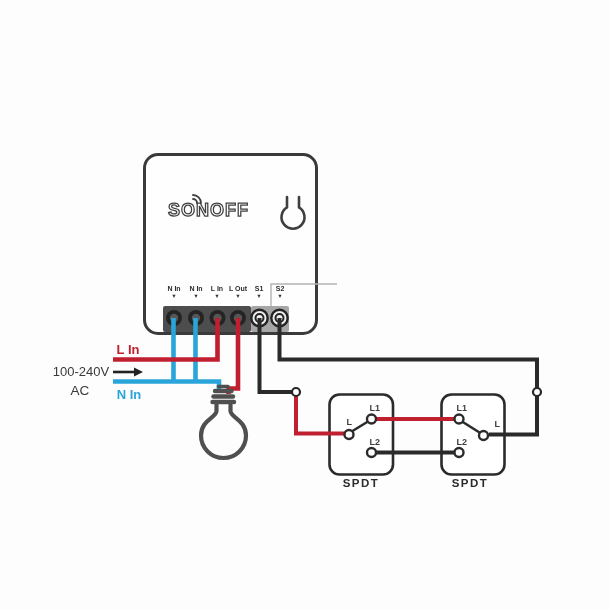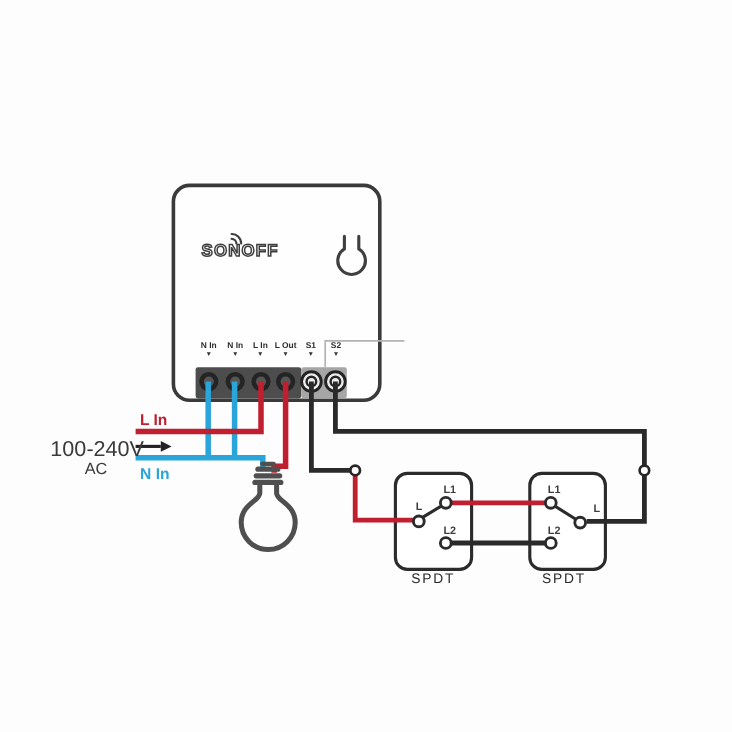--- a/index.html
+++ b/index.html
@@ -1,42 +1,42 @@
 <!DOCTYPE html>
 <html><head>
 <meta charset="utf-8">
 <style>
   html,body{margin:0;padding:0;background:#fff;}
   .stage{position:relative;width:610px;height:610px;background:#fdfdfd;overflow:hidden;
          font-family:"Liberation Sans",sans-serif;}
   
   .device{position:absolute;left:143px;top:153px;width:169px;height:176px;
           background:#fefefe;border:3px solid #3a3a3a;border-radius:15px;}
-  .logo{position:absolute;left:22px;top:44px;font-size:14px;font-weight:800;
+  .logo{position:absolute;left:22px;top:44px;font-size:18px;font-weight:800;
         letter-spacing:1px;color:#fff;-webkit-text-stroke:1.25px #3f3f3f;}
   .wifi{position:absolute;left:44px;top:36px;}
   .touch{position:absolute;left:130px;top:38px;}
   
   svg.wiring{position:absolute;left:0;top:0;z-index:2;}
   
   .t-label{position:absolute;top:285px;width:34px;text-align:center;font-size:7px;
            font-weight:700;color:#2b2b2b;z-index:3;}
   .t-arr{position:absolute;top:293px;width:34px;text-align:center;font-size:5.5px;
          color:#333;z-index:3;line-height:6px;}
   
   .lbl{position:absolute;z-index:3;text-align:center;}
   .live-lbl{left:103px;top:342px;width:50px;font-size:13px;font-weight:700;color:#c01f30;}
-  .volt-lbl{left:29px;top:364px;width:104px;font-size:18px;font-weight:500;color:#3a3a3a;}
+  .volt-lbl{left:29px;top:364px;width:104px;font-size:13px;font-weight:500;color:#3a3a3a;}
   .ac-lbl{left:55px;top:383px;width:50px;font-size:13.5px;font-weight:500;color:#3a3a3a;}
   .neutral-lbl{left:104px;top:387px;width:50px;font-size:13px;font-weight:700;color:#2aa5da;}
   
   .sw-lbl{position:absolute;z-index:3;width:20px;text-align:right;font-size:9px;
           font-weight:600;color:#3f3f3f;}
   .spdt{position:absolute;z-index:3;width:60px;text-align:center;font-size:11.5px;
-        font-weight:400;letter-spacing:1.5px;color:#2b2b2b;top:477px;}
+        font-weight:700;letter-spacing:1.5px;color:#2b2b2b;top:477px;}
 </style>
 </head>
 <body>
 
 <div class="stage">
 
   <div class="device">
     <div class="logo">SONOFF</div>
     <svg class="wifi" width="15" height="13" viewBox="0 0 15 13">
       <path d="M3 7 A4 4 0 0 1 7 11 M3 3 A8 8 0 0 1 11 11" fill="none" stroke="#3f3f3f" stroke-width="1.8" stroke-linecap="round"></path>

